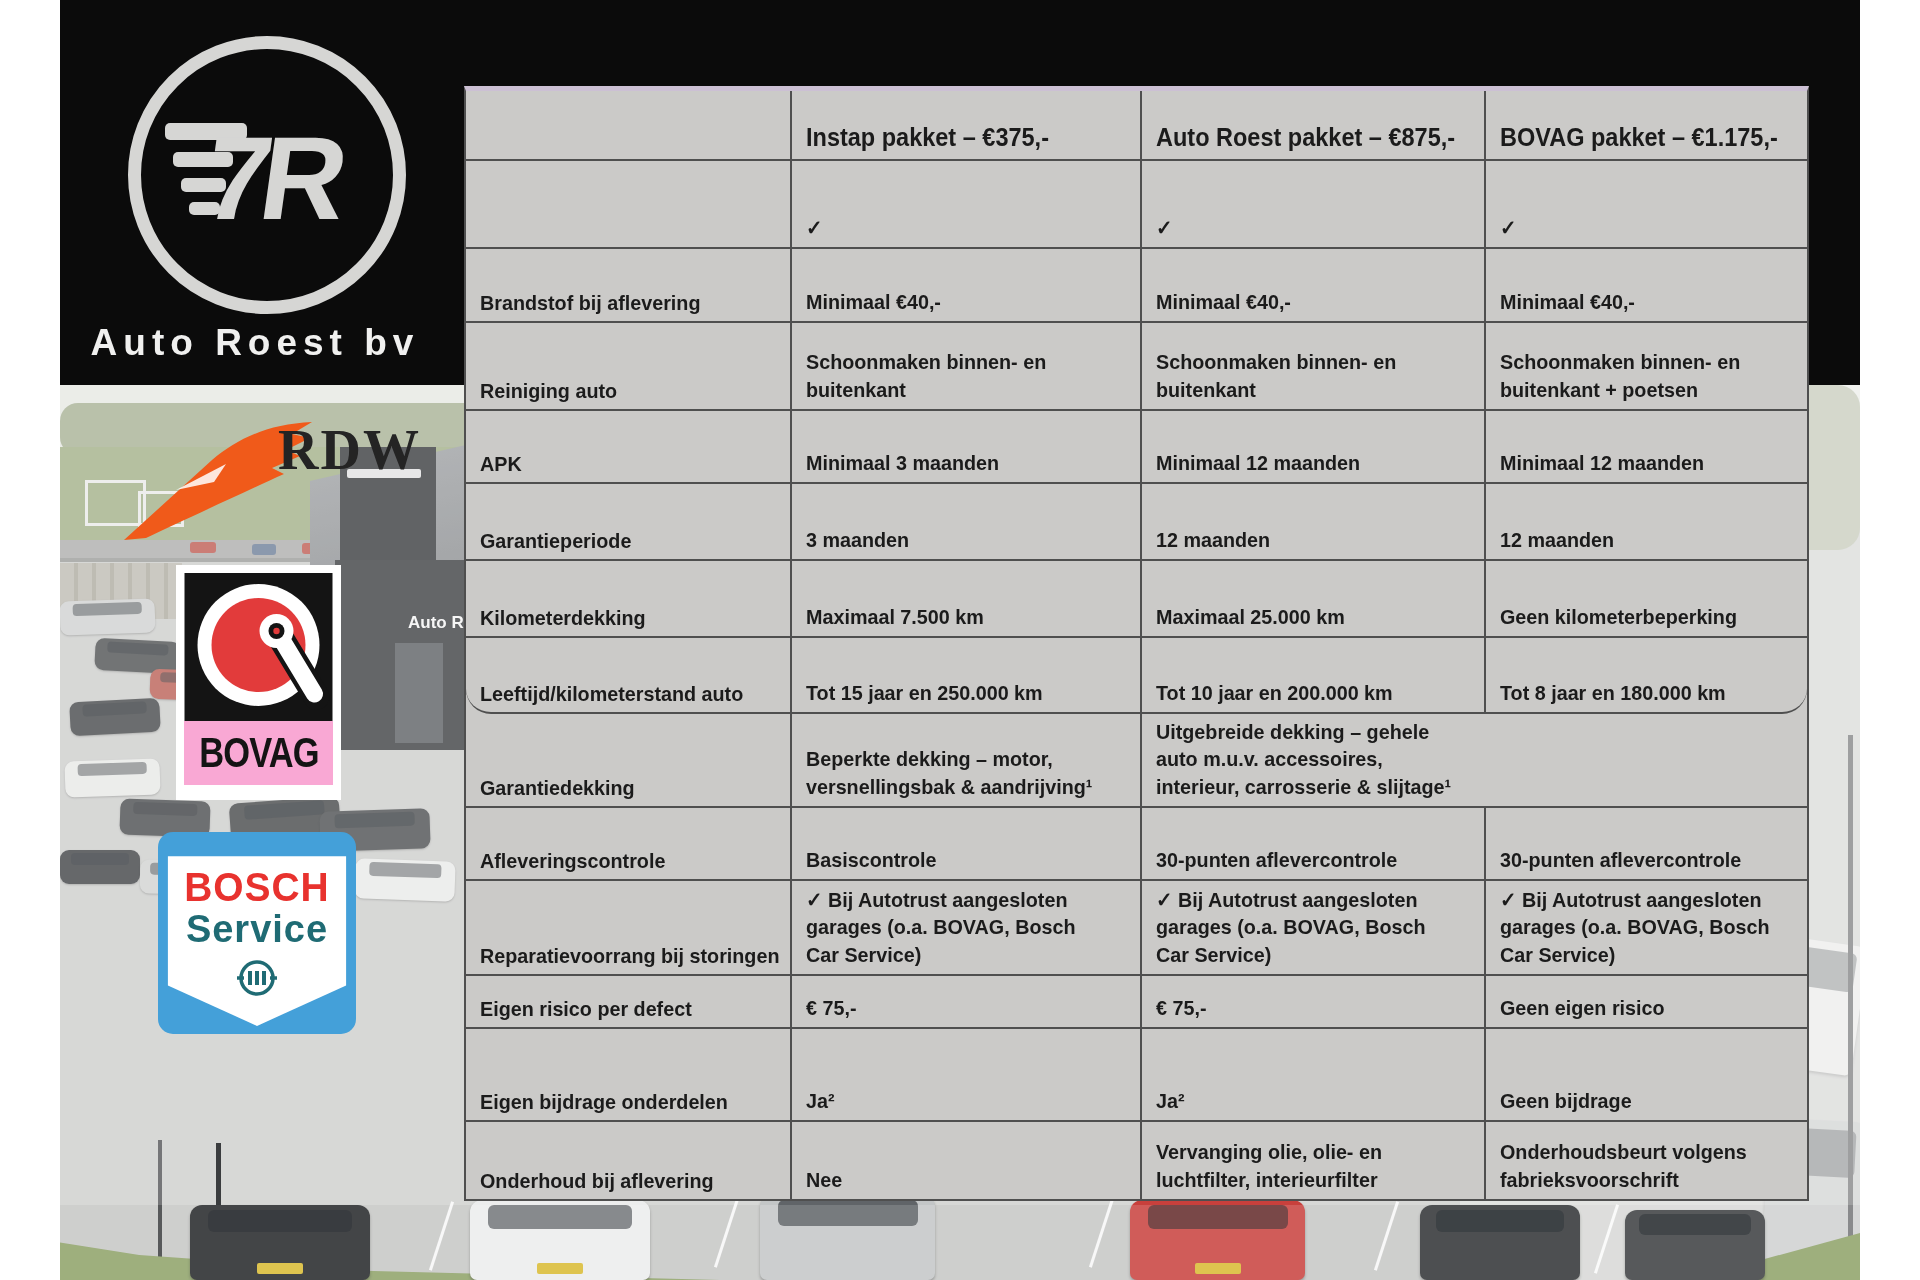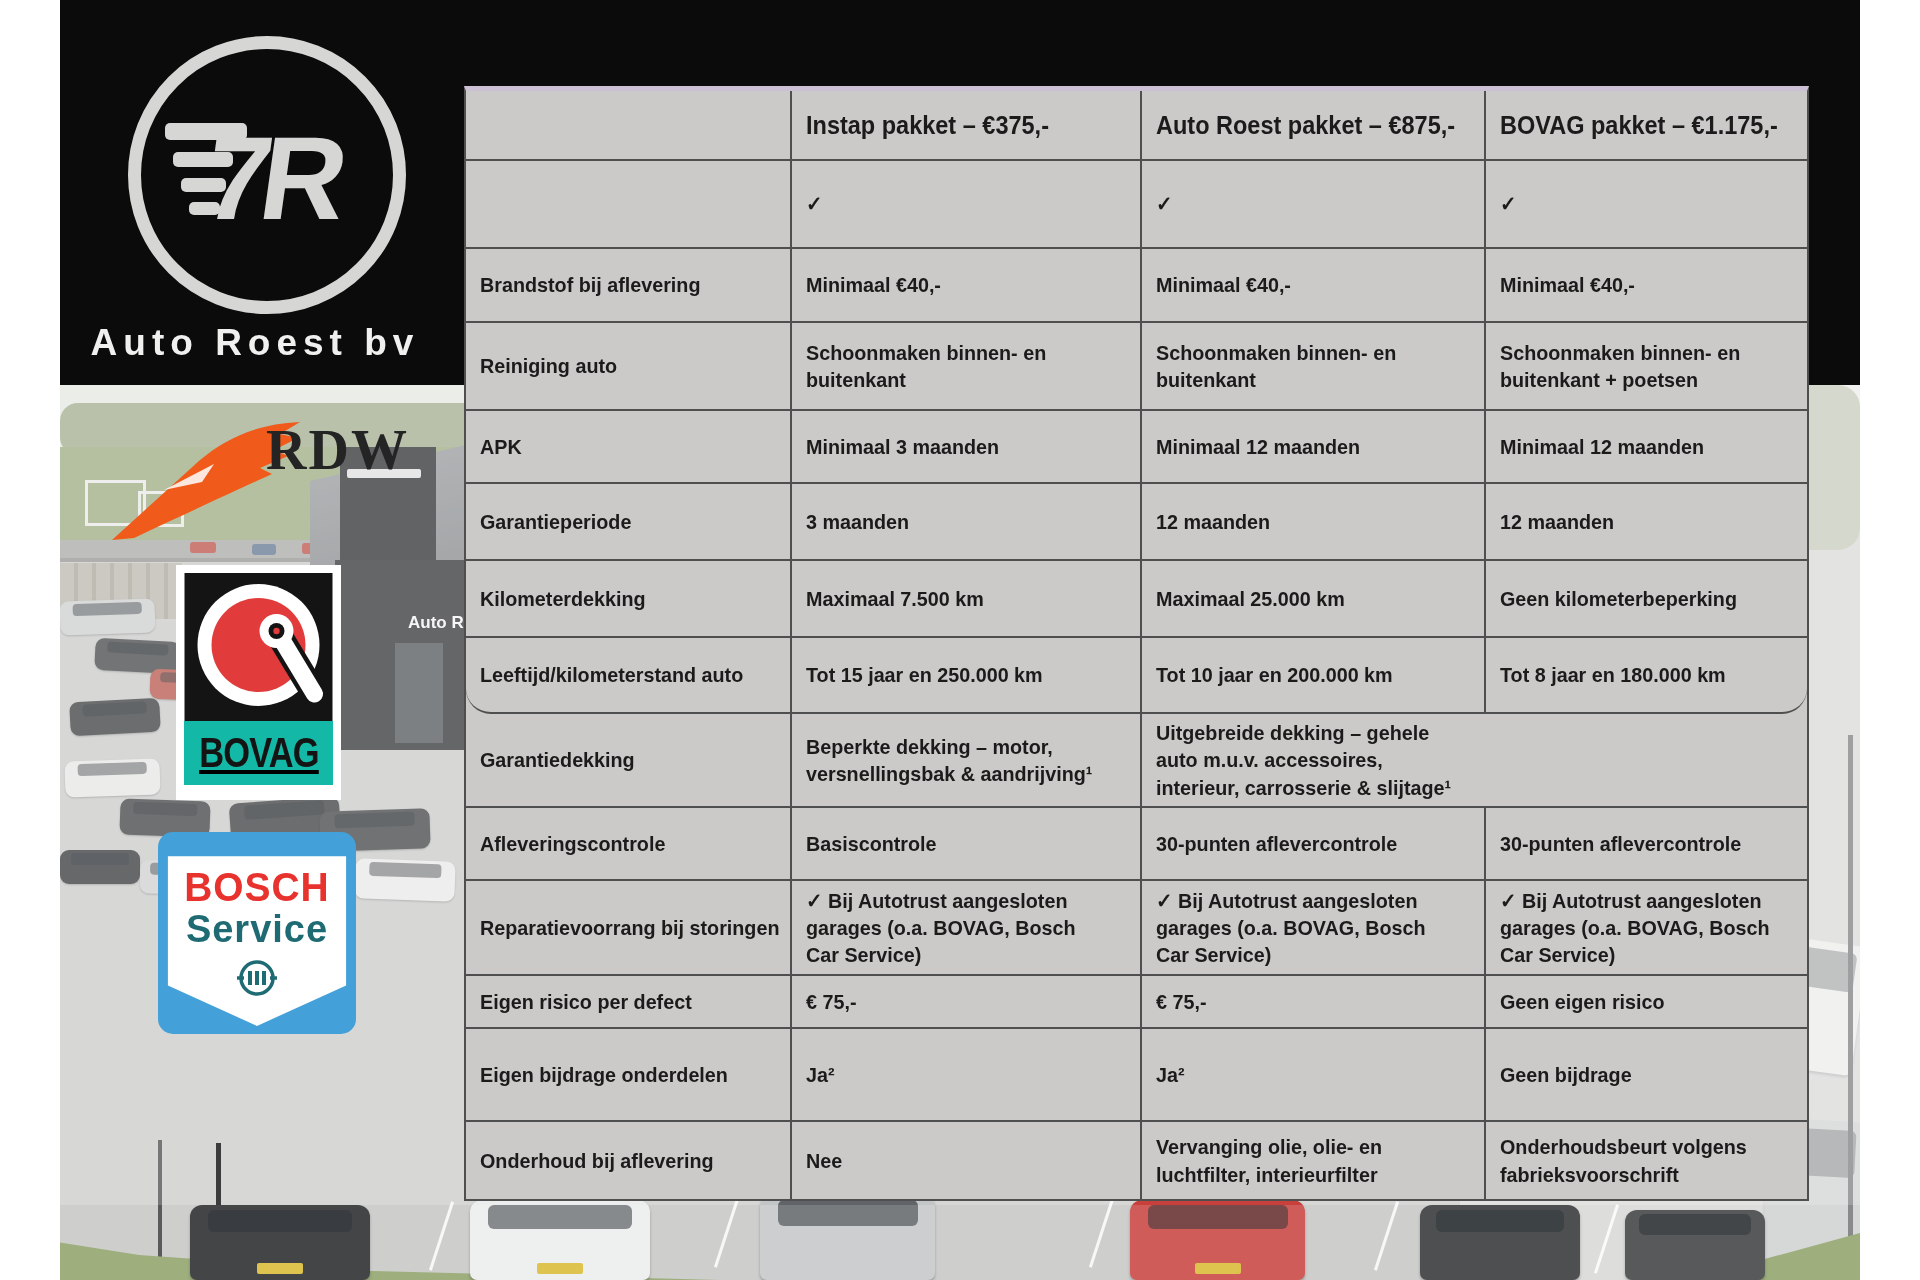--- a/index.html
+++ b/index.html
@@ -39,45 +39,45 @@
   
   #blackbar{position:absolute;left:60px;top:0;width:1800px;height:385px;background:#0b0b0b;}
   #marginL{position:absolute;left:0;top:0;width:60px;height:1280px;background:#fff;}
   #marginR{position:absolute;left:1860px;top:0;width:60px;height:1280px;background:#fff;}
   
   #arlogo{position:absolute;left:128px;top:36px;width:252px;height:252px;border:13px solid #d6d6d4;border-radius:50%;}
   #arlogo svg{position:absolute;left:22px;top:22px;}
   #company{position:absolute;left:70px;top:322px;width:370px;text-align:center;color:#f0f0ef;
            font-size:37px;font-weight:bold;letter-spacing:6px;}
   
-  #rdw{position:absolute;left:104px;top:412px;width:310px;height:145px;}
+  #rdw{position:absolute;left:116px;top:412px;width:310px;height:145px;}
   #rdw svg{position:absolute;left:0;top:0;}
   #rdwtext{position:absolute;left:162px;top:6px;font-family:"Liberation Serif",serif;font-weight:bold;
            font-size:56px;color:#242424;letter-spacing:2px;}
   
   #bovag{position:absolute;left:176px;top:565px;width:165px;height:235px;background:#fff;}
   #bovag svg{position:absolute;left:8px;top:8px;}
-  #bovagband{position:absolute;left:8px;top:156px;width:149px;height:64px;background:#14b8a6;
-             display:flex;align-items:center;justify-content:center;text-decoration:underline;}
+  #bovagband{position:absolute;left:8px;top:156px;width:149px;height:64px;background:#f9a8d4;
+             display:flex;align-items:center;justify-content:center;}
   #bovagband span{font-size:42px;font-weight:bold;color:#141414;transform:scaleX(.82);letter-spacing:-1px;}
   
   #bosch{position:absolute;left:158px;top:832px;width:198px;height:202px;background:#44a0d9;border-radius:15px;overflow:hidden;}
   #boschwhite{position:absolute;left:0;top:0;width:198px;height:202px;background:#fff;
               clip-path:polygon(5% 12%,95% 12%,95% 76%,50% 96%,5% 76%);}
   #boschtxt1{position:absolute;left:0;top:32px;width:198px;text-align:center;color:#e8322e;
              font-size:41px;font-weight:bold;letter-spacing:1px;transform:scaleX(.95);}
   #boschtxt2{position:absolute;left:0;top:76px;width:198px;text-align:center;color:#1f6b74;
              font-size:38px;font-weight:bold;letter-spacing:1px;}
   #boscharm{position:absolute;left:79px;top:126px;}
   
   #tbl{position:absolute;left:464px;top:86px;width:1345px;background:#cbcac8;
        border:2px solid #4f4f4f;border-top:5px solid #ccc0d4;box-sizing:border-box;color:#1b1b1b;}
   .trow{display:flex;border-bottom:2px solid #4f4f4f;box-sizing:border-box;}
   .trow:last-child{border-bottom:none;}
-  .cell{box-sizing:border-box;border-right:2px solid #4f4f4f;display:flex;align-items:center;
+  .cell{box-sizing:border-box;border-right:2px solid #4f4f4f;display:flex;align-items:flex-end;
         padding:6px 10px 6px 14px;overflow:hidden;}
   .cell:last-child{border-right:none;}
   .lab{width:326px;font-size:21px;font-weight:bold;white-space:nowrap;}
   .c1{width:350px;}.c2{width:344px;}.c3{width:317px;}
   .c1,.c2,.c3{font-size:21px;font-weight:bold;line-height:1.3;}
   .sq{display:inline-block;transform:scaleX(.94);transform-origin:0 50%;width:106%;}
   .hrow .cell{font-size:25px;font-weight:bold;white-space:nowrap;}
   .r0{height:70px;}.r1{height:88px;}.r2{height:74px;}.r3{height:88px;}.r4{height:73px;}
   .r5{height:77px;}.r6{height:77px;}.r7{height:76px;border-radius:25px;}.r8{height:94px;}.r9{height:73px;}
   .r10{height:95px;}.r11{height:53px;}.r12{height:93px;}.r13{height:77px;}

